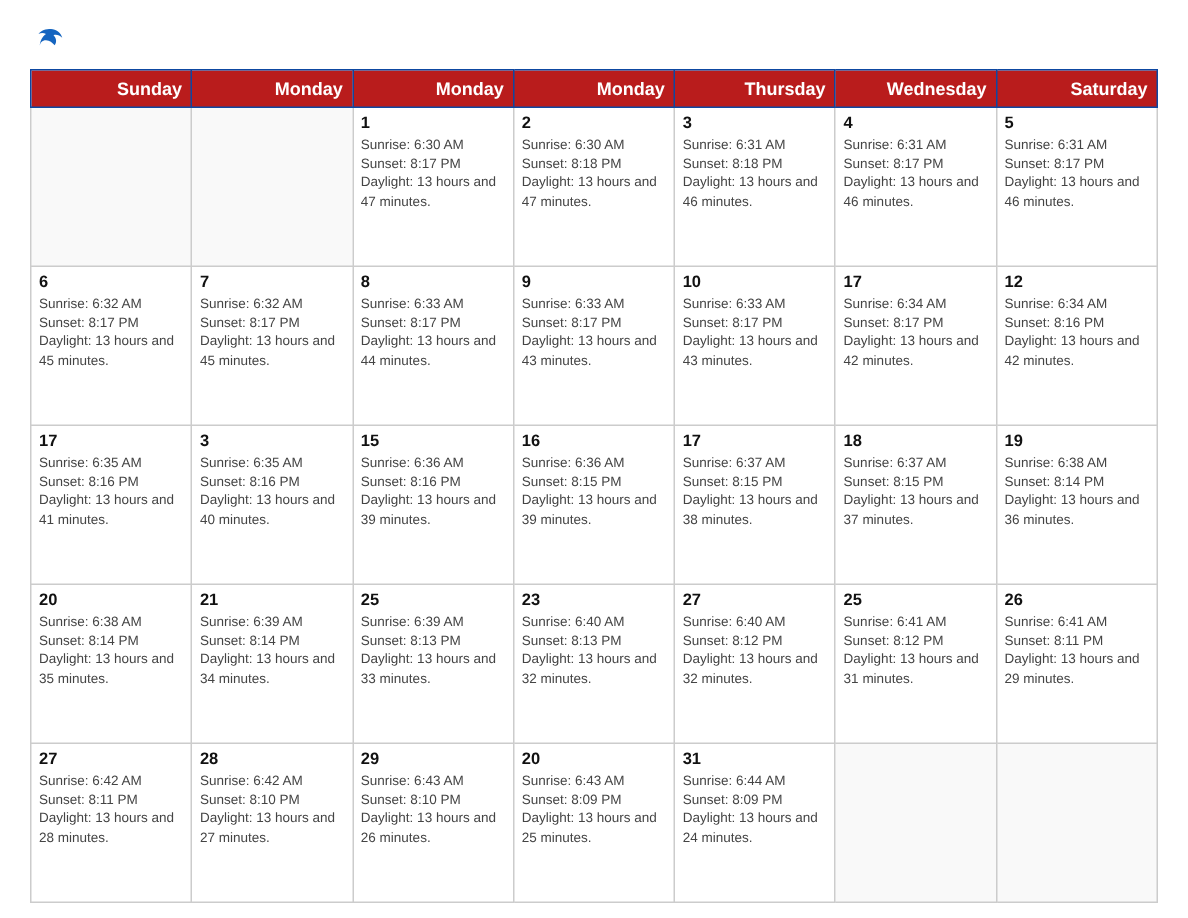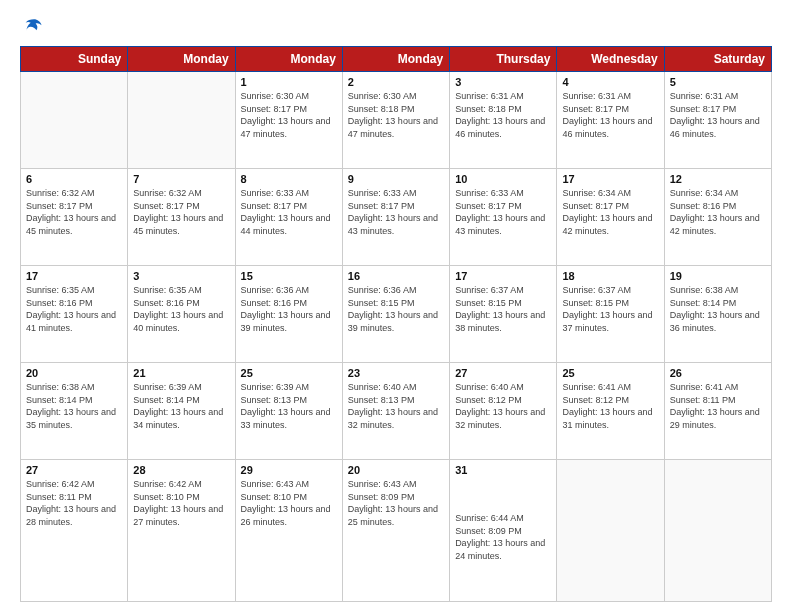--- a/index.html
+++ b/index.html
@@ -320,21 +320,21 @@
 Daylight: 13 hours and 26 minutes.</div>
           </td>
           <td>
             <span class="day-num">20</span>
             <div class="day-info" style="white-space: pre-line;">Sunrise: 6:43 AM
 Sunset: 8:09 PM
 Daylight: 13 hours and 25 minutes.</div>
           </td>
           <td>
             <span class="day-num">31</span>
-            <div class="day-info" style="white-space: pre-line; margin-top: 36px;">Sunrise: 6:44 AM
+            <div class="day-info" style="white-space: pre-line;">Sunrise: 6:44 AM
 Sunset: 8:09 PM
 Daylight: 13 hours and 24 minutes.</div>
           </td>
           <td class="empty"></td>
           <td class="empty"></td>
         </tr>
       </tbody>
   </table>
 </div>
 

